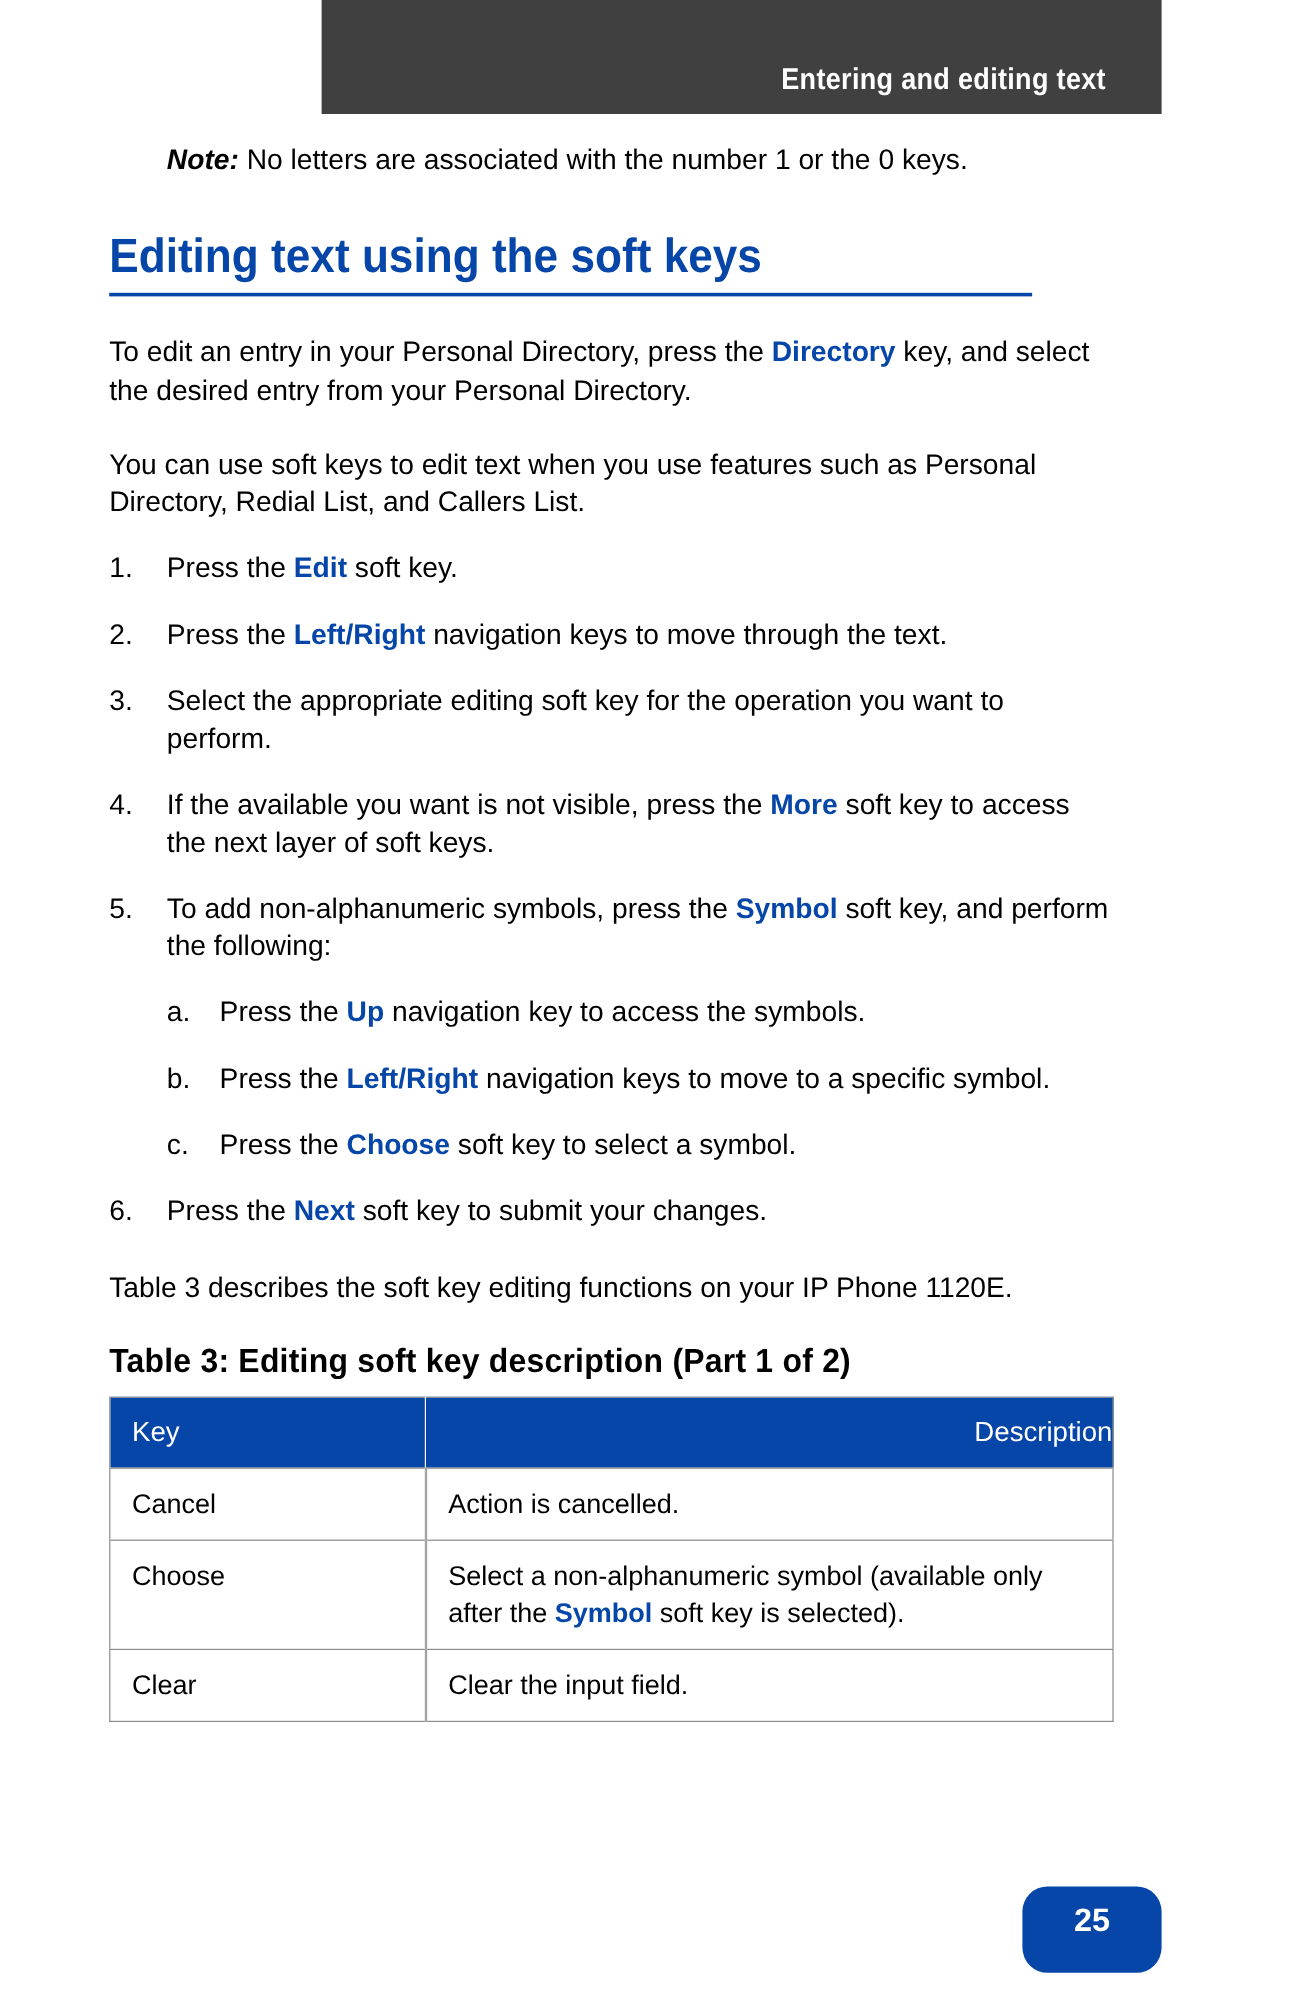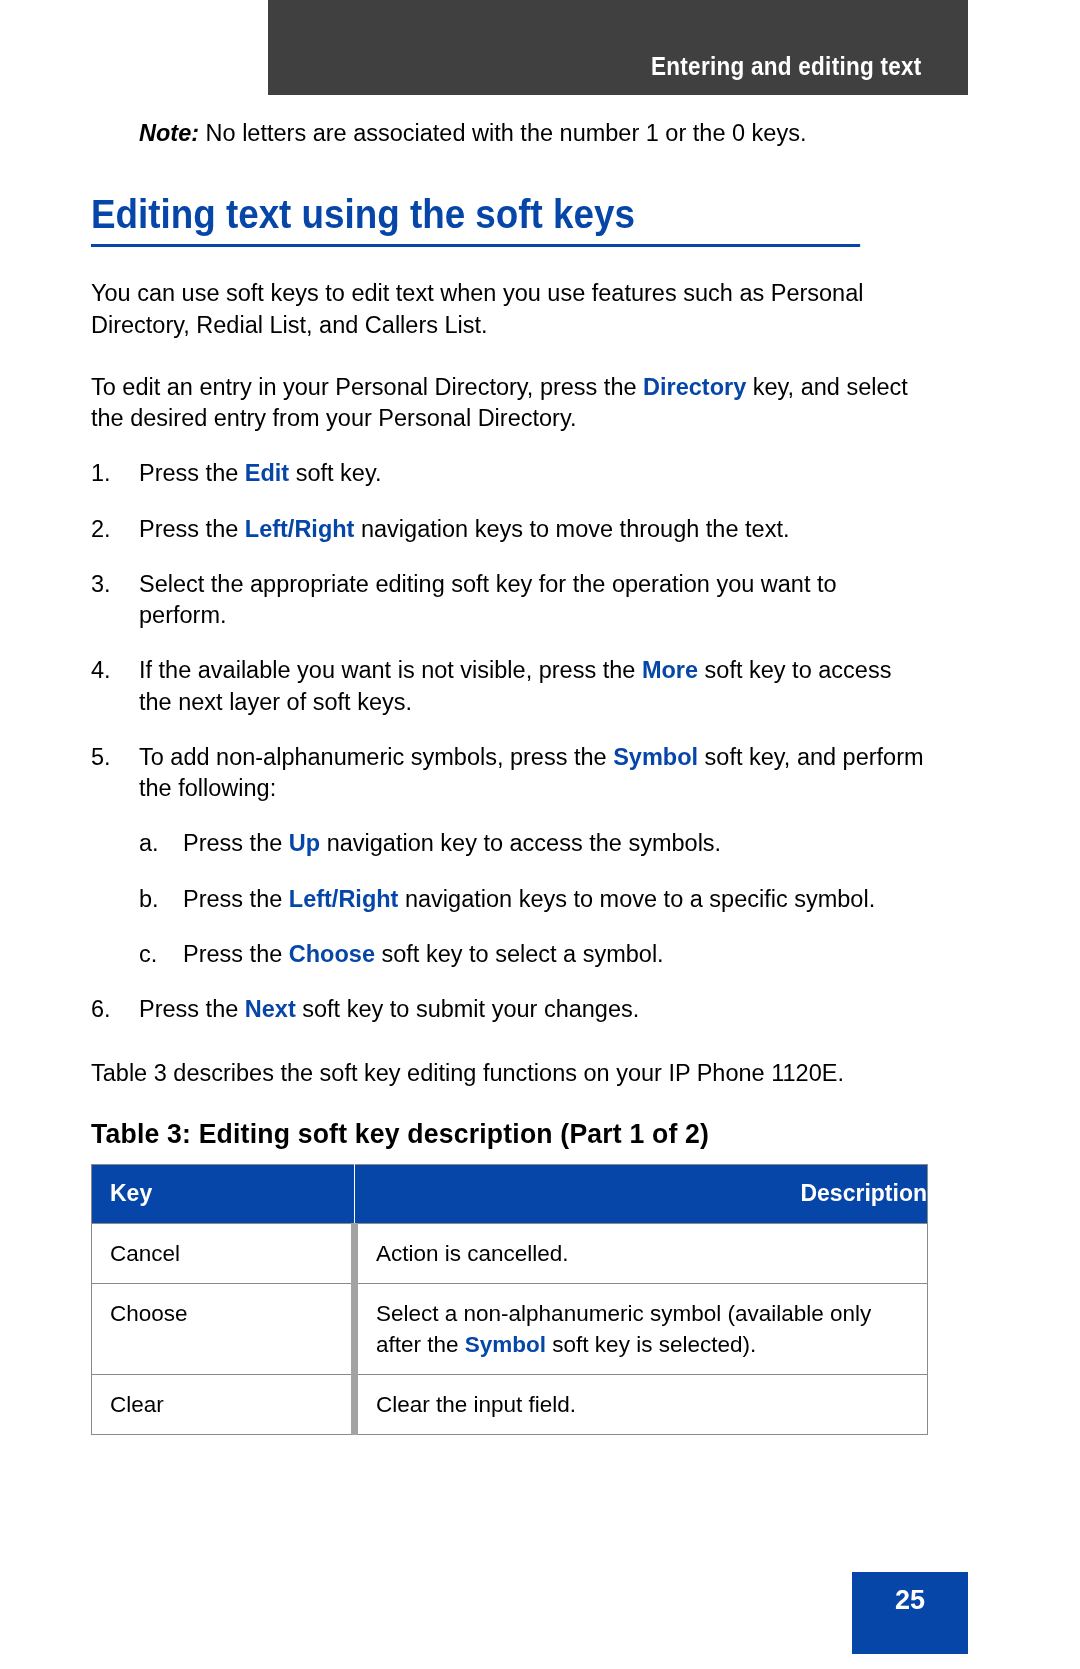--- a/index.html
+++ b/index.html
@@ -141,47 +141,48 @@
     table-layout: fixed;
     border: 1px solid #8a8a8a;
   }
   table.soft-key-table col.c-key { width: 263px; }
   table.soft-key-table col.c-desc { width: 573px; }
 
   table.soft-key-table thead th {
     background: #0546A8;
     color: #ffffff;
     font-size: 23px;
-    font-weight: bold;
+    font-weight: normal;
     text-align: left;
     padding: 15px 0 16px 18px;
     border-right: 1px solid #ffffff;
     vertical-align: middle;
   }
   table.soft-key-table thead th:last-child { border-right: none; text-align: right; }
 
   table.soft-key-table tbody td {
     font-size: 22.5px;
     line-height: 1.38;
     color: #000;
     padding: 14px 16px 14px 18px;
     border-top: 1px solid #8a8a8a;
-    border-right: 7px solid #a3a3a3;
+    border-right: 2px solid #a3a3a3;
     vertical-align: top;
   }
   table.soft-key-table tbody td:last-child { border-right: none; }
 
   
   .page-number-box {
     position: absolute;
     left: 852px;
     top: 1572px;
     width: 116px;
-    height: 82px;
+    height: 72px;
     background: #0546A8;
+    border-radius: 21px;
   }
   .page-number-box .pn {
     position: absolute;
     left: 0;
     right: 0;
     top: 13px;
     text-align: center;
     color: #ffffff;
     font-size: 27px;
     font-weight: bold;
@@ -193,23 +194,23 @@
 <div class="header-band">
   <div class="header-title">Entering and editing text</div>
 </div>
 
 <div class="content">
 
   <p class="note-line"><span class="note-label">Note:</span> <span>No letters are associated with the number 1 or the 0 keys.</span></p>
 
   <h1 class="section-title">Editing text using the soft keys</h1>
 
+  <p class="body-para"><span>To edit an entry in your Personal Directory, press the </span><span class="kw">Directory</span><span> key, and select the desired entry from your Personal Directory.</span></p>
+
   <p class="body-para">You can use soft keys to edit text when you use features such as Personal Directory, Redial List, and Callers List.</p>
-
-  <p class="body-para"><span>To edit an entry in your Personal Directory, press the </span><span class="kw">Directory</span><span> key, and select the desired entry from your Personal Directory.</span></p>
 
 
   <div class="steps">
 
     <div class="step">
       <span class="marker">1.</span>
       <span class="step-text"><span>Press the </span><span class="kw">Edit</span><span> soft key.</span></span>
     </div>
 
     <div class="step">

